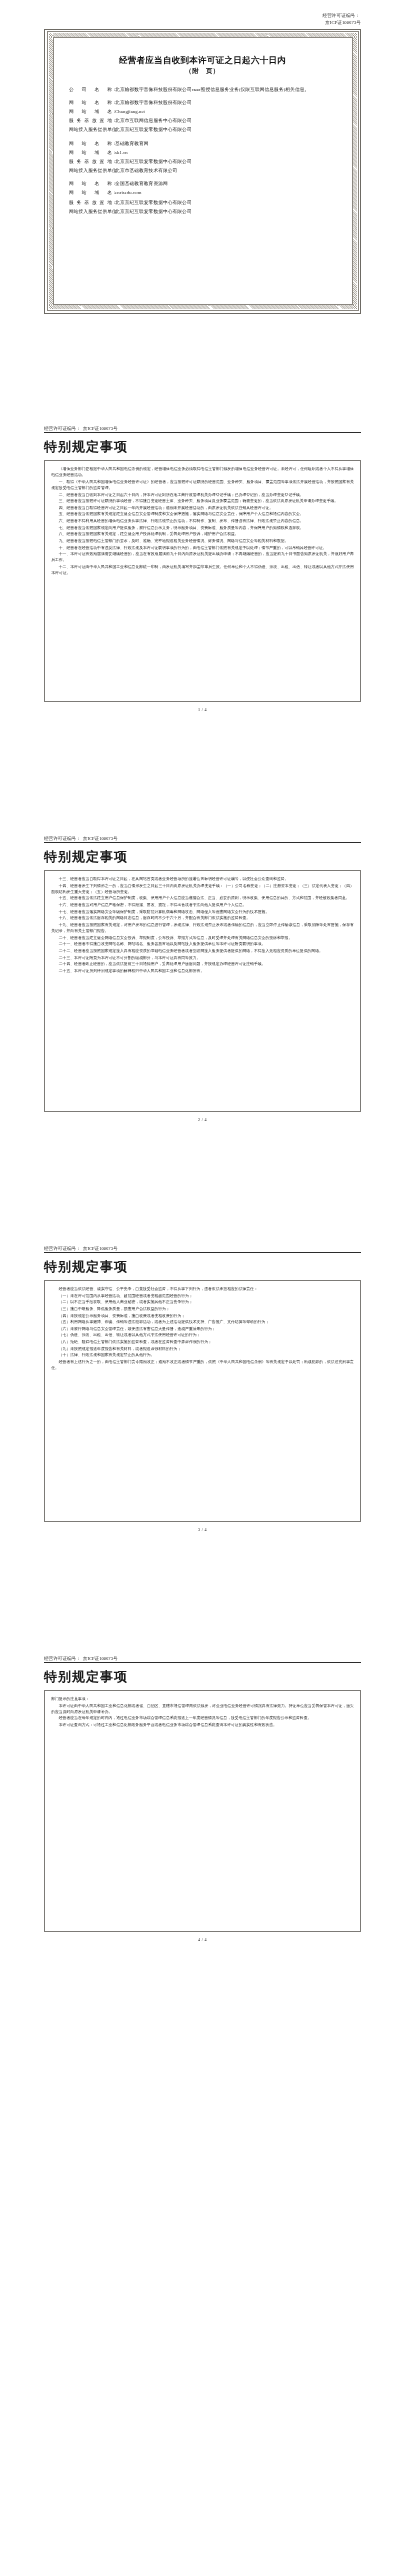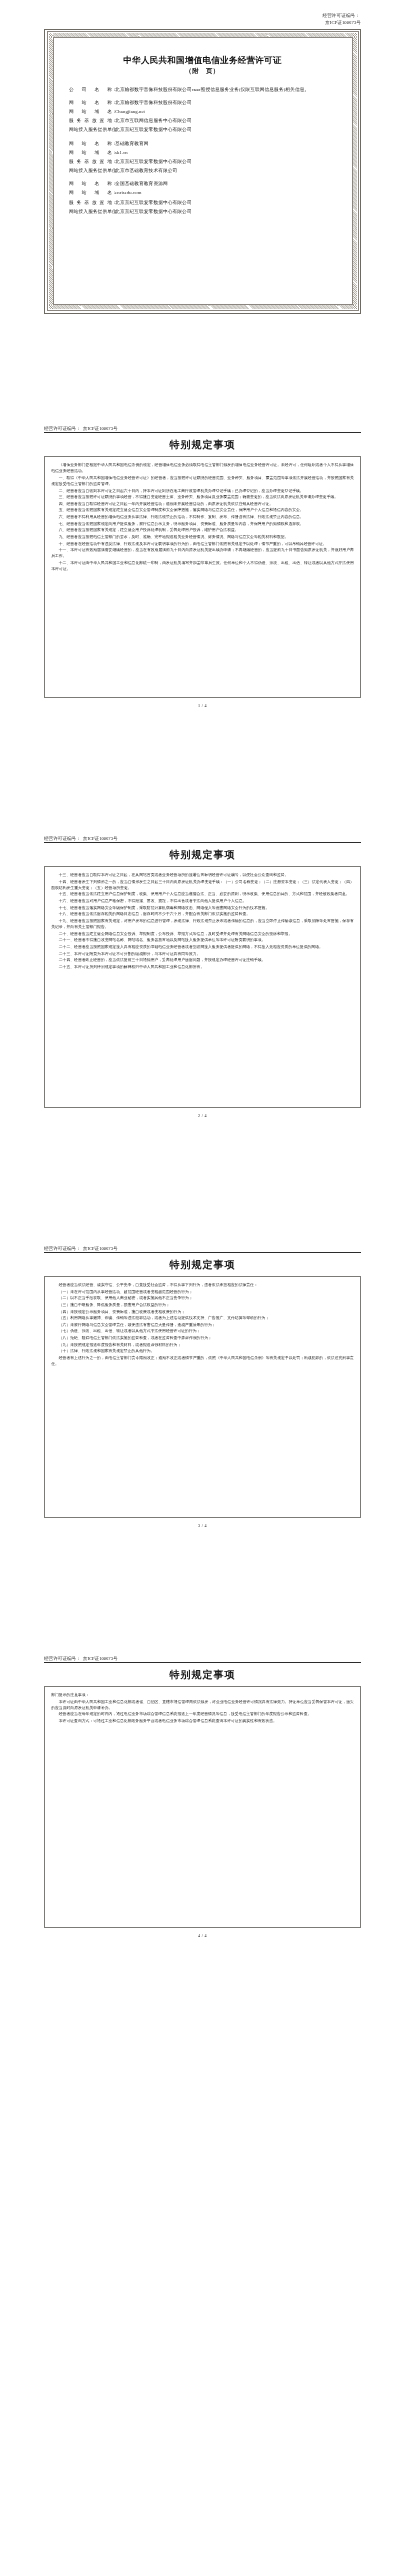--- a/index.html
+++ b/index.html
@@ -103,22 +103,22 @@
     font-size: 4.6px;
     margin-bottom: 1px;
   }
   .doc-head .dh-label { white-space: nowrap; }
   .doc-head .dh-value { margin-left: 2.1px; white-space: nowrap; }
   .doc-rule {
     border-bottom: 0.5px solid #2b2b2b;
     margin: 1px 0 0 0;
   }
   .sect-title {
-    text-align: center;
-    font-size: 10px;
+    text-align: left;
+    font-size: 13px;
     font-weight: bold;
     letter-spacing: 1px;
     margin: 5.2px 0 4.1px 0;
   }
   .body-box {
     border: 0.5px solid #7c7a76;
     padding: 5.2px 6.2px 6.2px 6.2px;
     min-height: 242px;
     box-sizing: border-box;
   }
@@ -149,21 +149,21 @@
 <div class="page p1">
   <div class="cert-header">
     <span class="lbl">经营许可证编号：</span><br>
     <span class="val">京ICP证100673号</span>
   </div>
 
   <div class="cert-frame-outer">
     <div class="cert-frame-mid">
       <div class="cert-frame-inner">
         <div class="cert-inner-line">
-          <div class="cert-title">中华人民共和国增值电信业务经营许可证</div>
+          <div class="cert-title">经营者应当自收到本许可证之日起六十日内</div>
           <div class="cert-subtitle">（附　页）</div>
 
           <div class="cert-rows">
             <div class="cert-row">
               <span class="k">公司名称</span>
                 <span class="sep">：</span>
                 <span class="v">北京输都数字音像科技股份有限公司ская照授信息服务业务(仅限互联网信息服务)相关信息。</span>
             </div>
             <div class="cert-gap"></div>
             <div class="cert-row">

